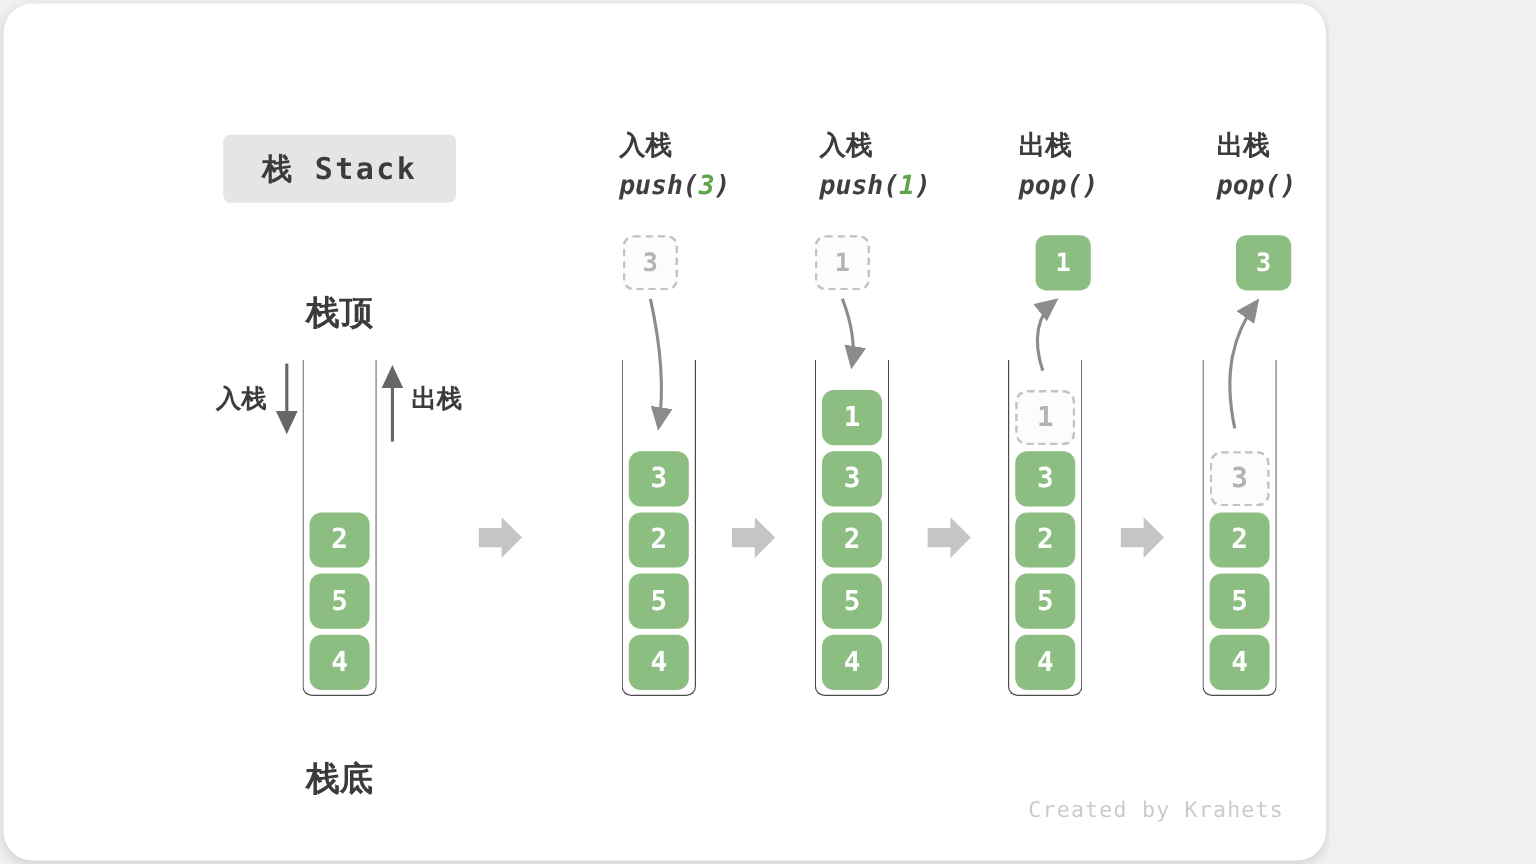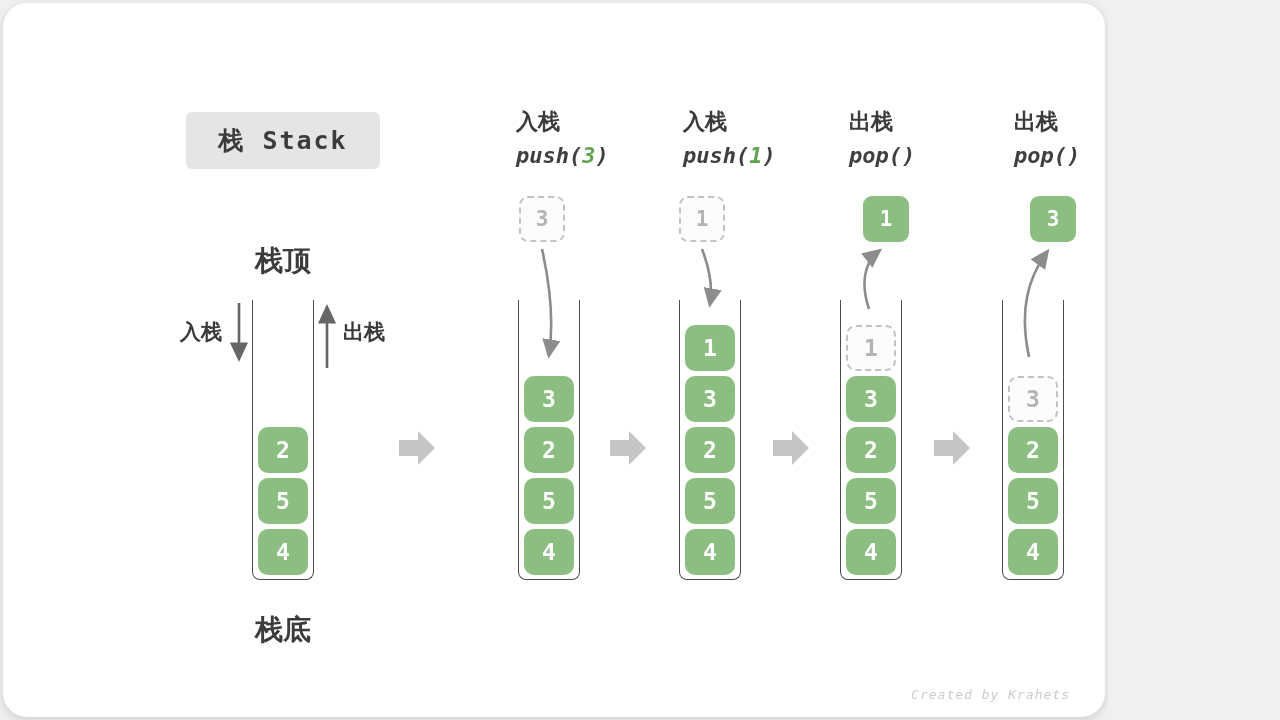--- a/index.html
+++ b/index.html
@@ -39,22 +39,22 @@
 
   .float-box{position:absolute;top:196px;width:46px;height:46px;border-radius:9px;box-sizing:border-box;
              display:flex;align-items:center;justify-content:center;
              font-family:"DejaVu Sans Mono","Liberation Mono",monospace;font-size:21px;font-weight:700;}
   .float-box.dashed{background:var(--dash-bg);border:2px dashed var(--dash-border);color:var(--dash-text);}
   .float-box.solid{background:var(--green);color:#fff;}
 
   .side-label{position:absolute;font-size:21px;font-weight:700;}
   .axis-label{position:absolute;width:86px;text-align:center;font-size:28px;font-weight:700;}
 
-  .watermark{position:absolute;right:38px;bottom:18px;color:var(--watermark);
-             font-family:"DejaVu Sans Mono","Liberation Mono",monospace;font-size:13px;letter-spacing:1px;font-style:italic;}
+  .watermark{position:absolute;right:38px;bottom:34px;color:var(--watermark);
+             font-family:"DejaVu Sans Mono","Liberation Mono",monospace;font-size:18px;letter-spacing:1px;}
 
   .flow{stroke:var(--flow-arrow);stroke-width:2.6;fill:none;}
   .side{stroke:var(--side-arrow);stroke-width:2.6;fill:none;}
   .block{fill:var(--step-arrow);}
   .mk-flow{fill:var(--flow-arrow);}
   .mk-side{fill:var(--side-arrow);}
 </style>
 </head>
 <body>
 
@@ -135,18 +135,18 @@
     <div class="cell">4</div>
   </div>
   <div class="stack-box" style="left:1002px">
     <div class="cell dashed">3</div>
     <div class="cell">2</div>
     <div class="cell">5</div>
     <div class="cell">4</div>
   </div>
 
   <div class="axis-label" style="left:240px;top:242px">栈顶</div>
-  <div class="axis-label" style="left:240px;top:611px">栈底</div>
+  <div class="axis-label" style="left:240px;top:630px">栈底</div>
   <div class="side-label" style="left:180px;top:318px">入栈</div>
   <div class="side-label" style="left:343px;top:318px">出栈</div>
 
   <div class="watermark">Created by Krahets</div>
 </div>
 
 </body></html>

